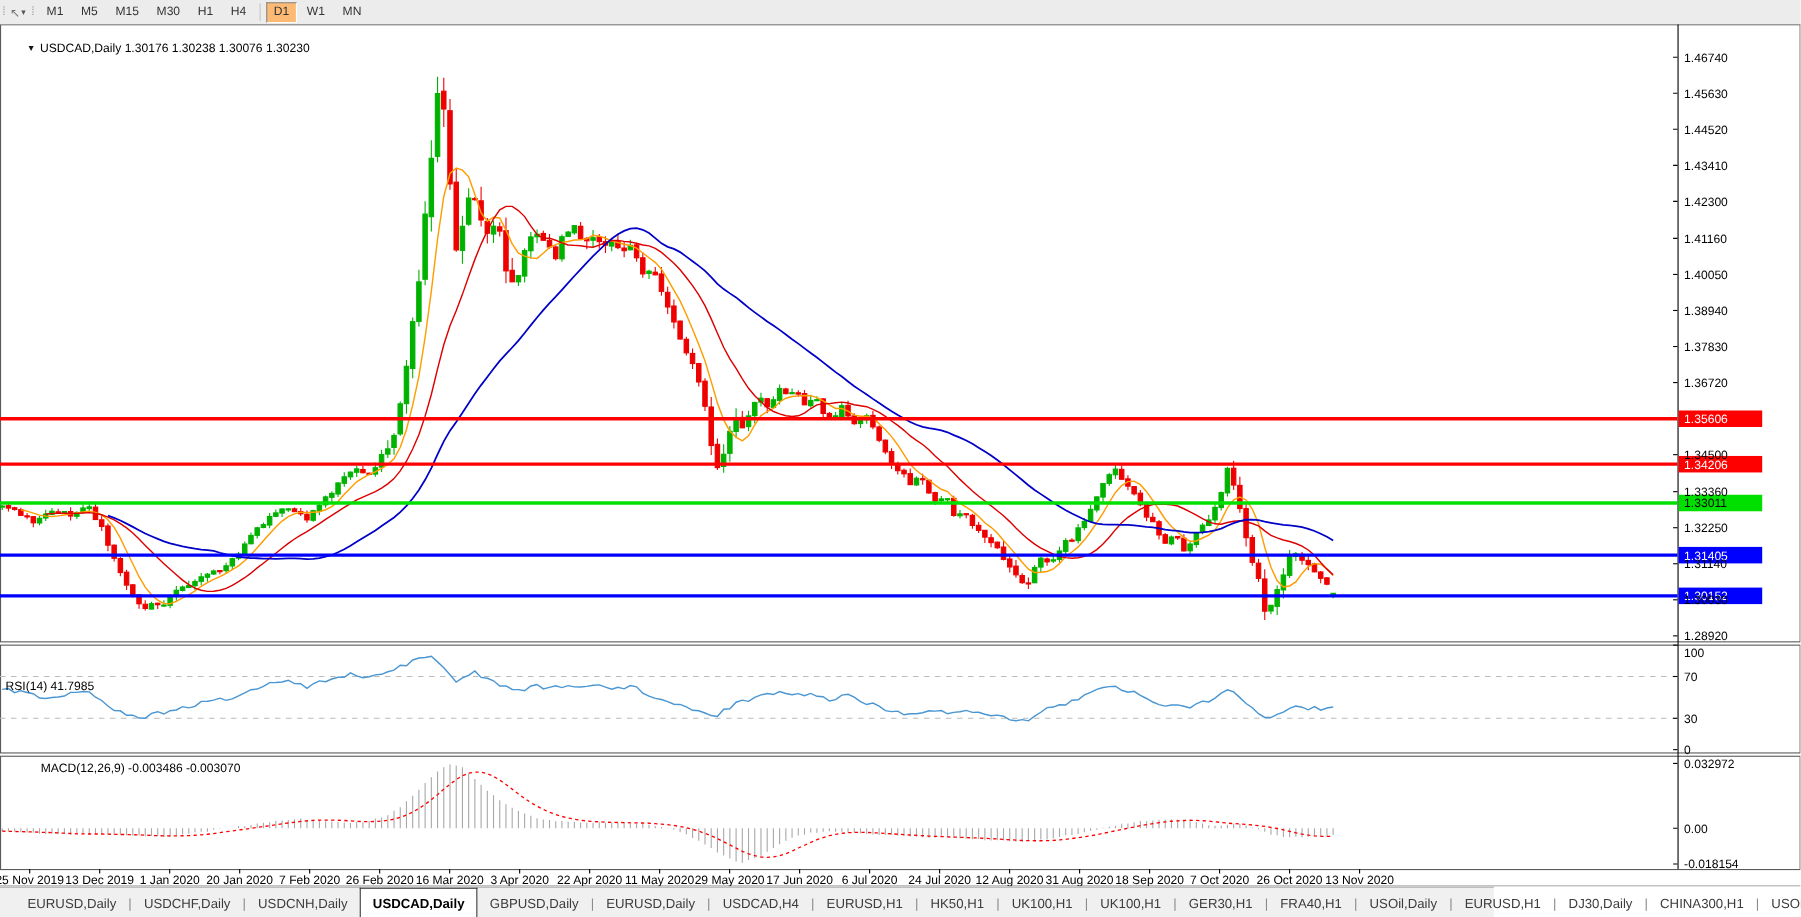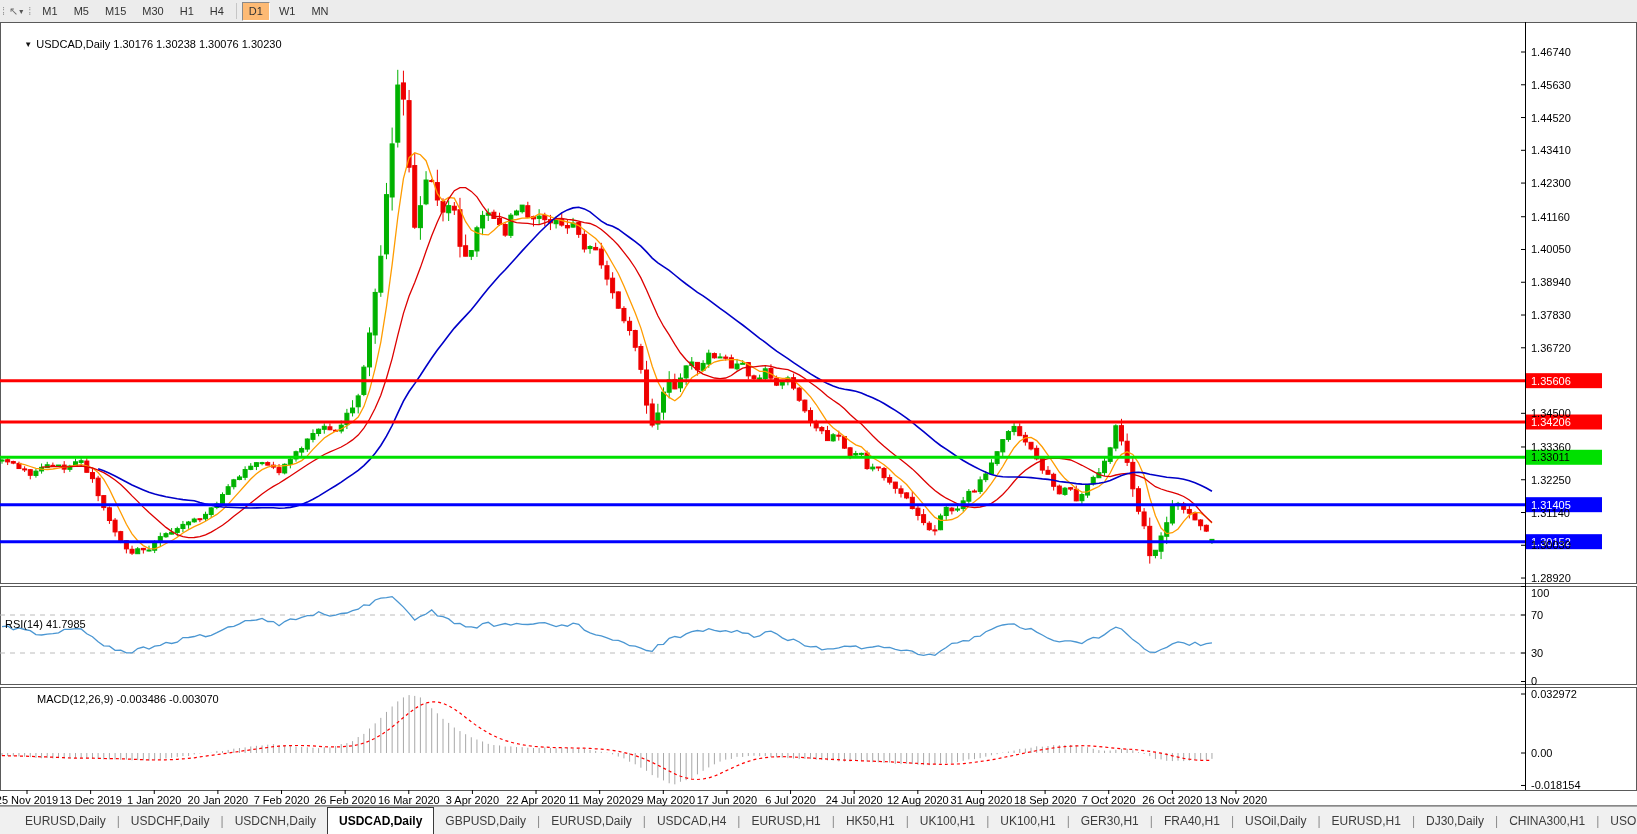--- a/index.html
+++ b/index.html
@@ -19,21 +19,21 @@
   
   #chartwin{position:absolute;left:0;top:22px;width:1637px;height:784px;background:#fff;}
   #chart-svg{position:absolute;left:0;top:0;}
   .ovl{position:absolute;font-size:11px;color:#000;white-space:pre;z-index:5;}
   #title-ovl{left:6px;top:4px;}
   #title-ovl .tri{font-size:8px;vertical-align:1px;margin-right:4px;color:#111;}
   #rsi-ovl{left:5px;top:596px;}
   #macd-ovl{left:5px;top:671px;margin-left:32px;}
 
   
-  #tabbar{position:absolute;left:0;top:806px;width:1637px;height:28px;background:#f0f0f0;
+  #tabbar{position:absolute;left:0;top:806px;width:1358px;height:28px;background:#f0f0f0;
     border-top:1px solid #a8a8a8;display:flex;align-items:stretch;font-size:12px;color:#3c3c3c;
     padding-left:14px;box-sizing:border-box;}
   .tab{display:flex;align-items:center;padding:0 11px;cursor:pointer;white-space:nowrap;}
   .tab.active{background:#fff;border:1px solid #3a3a3a;border-bottom:none;font-weight:bold;color:#000;margin-top:0px;}
   .tabsep{display:flex;align-items:center;color:#8a8a8a;user-select:none;}
 </style>
 </head>
 <body>
 
 <div id="app">

